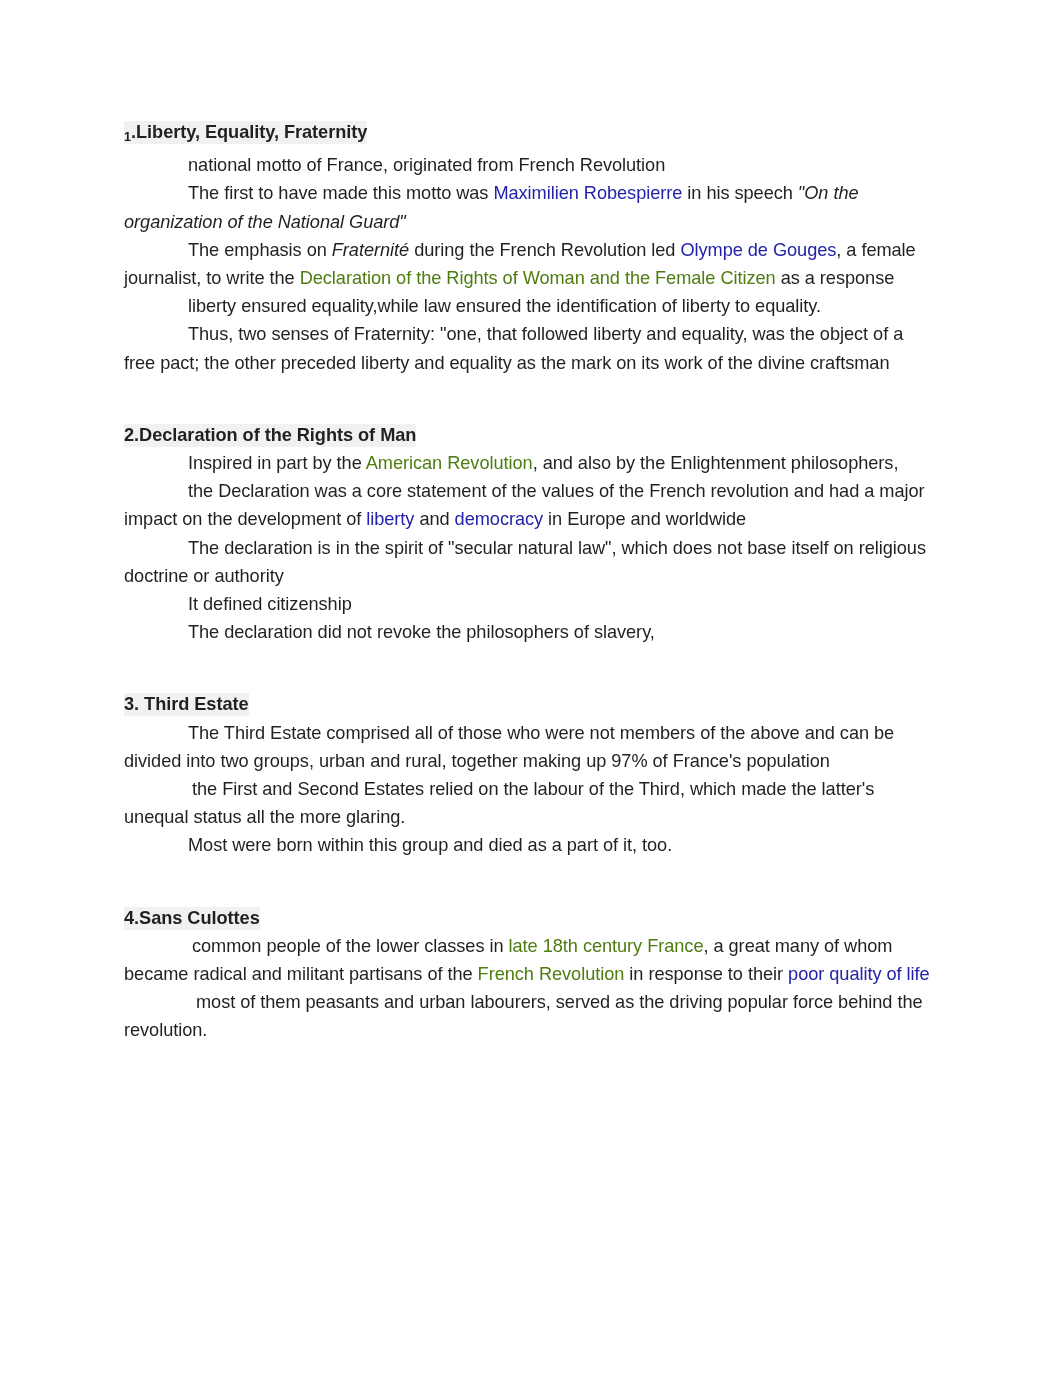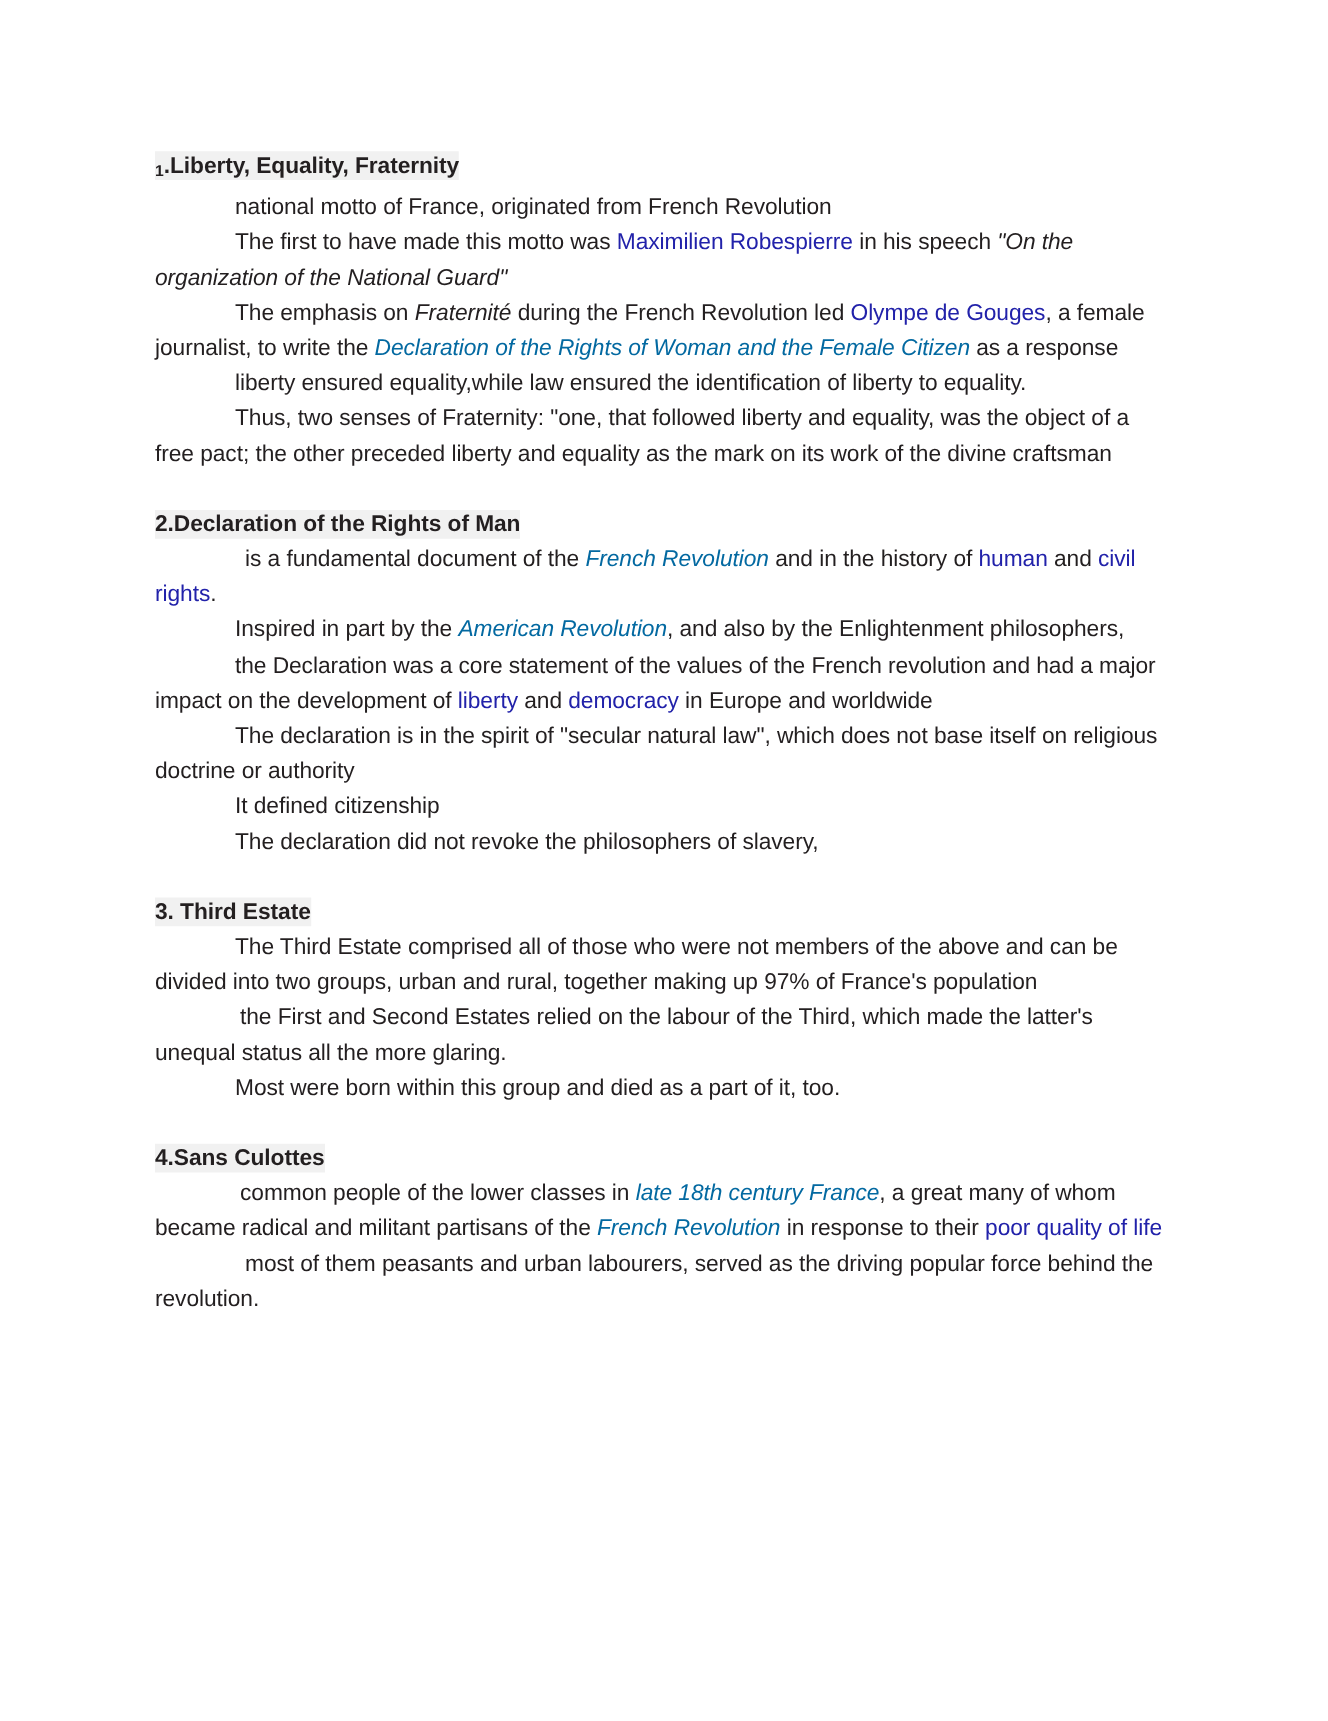--- a/index.html
+++ b/index.html
@@ -25,21 +25,21 @@
   }
   .doc-body {
     width: 815px;
     font-size: 18.2px;
     line-height: 28.2px;
     color: #231f20;
     text-align: left;
     letter-spacing: -0.05px;
   }
   .section { margin: 0; }
-  .section + .section { margin-top: 28px; }
+  .section + .section { margin-top: 44px; }
 
   h2.heading {
     font-size: 18.2px;
     line-height: 28.2px;
     font-weight: bold;
     margin: 0 0 0 0;
     color: #231f20;
     display: block;
   }
   h2.heading .hl {
@@ -61,21 +61,21 @@
     line-height: 28.2px;
   }
   p.para.indent-wide { text-indent: 72px; }
   p.para.indent-x { text-indent: 68px; }
 
   a.lnk, .lnk {
     color: #2222aa;
     text-decoration: none;
     text-align: right;
   }
-  .lnk-dark { color: #0369a1; font-style: italic; }
+  .lnk-dark { color: #4d7c0f; }
   em.it { font-style: italic; }
 </style>
 </head>
 <body>
 
 <div class="page">
   <div class="doc-body">
 
     <div class="section">
       <h2 class="heading">
@@ -85,21 +85,20 @@
       <p class="para">The first to have made this motto was <span class="lnk">Maximilien Robespierre</span> in his speech <em class="it">"On the organization of the National Guard"</em></p>
       <p class="para">The emphasis on <em class="it">Fraternité</em> during the French Revolution led <span class="lnk">Olympe de Gouges</span>, a female journalist, to write the <span class="lnk lnk-dark">Declaration of the Rights of Woman and the Female Citizen</span> as a response</p>
       <p class="para">liberty ensured equality,while law ensured the identification of liberty to equality.</p>
       <p class="para">Thus, two senses of Fraternity: "one, that followed liberty and equality, was the object of a free pact; the other preceded liberty and equality as the mark on its work of the divine craftsman</p>
     </div>
 
     <div class="section">
       <h2 class="heading">
         <span class="hl">2.Declaration of the Rights of Man</span>
       </h2>
-      <p class="para indent-wide"> is a fundamental document of the <span class="lnk lnk-dark">French Revolution</span> and in the history of <span class="lnk">human</span> and <span class="lnk">civil rights</span>.</p>
       <p class="para">Inspired in part by the <span class="lnk lnk-dark">American Revolution</span>, and also by the Enlightenment philosophers,</p>
       <p class="para">the Declaration was a core statement of the values of the French revolution and had a major impact on the development of <span class="lnk">liberty</span> and <span class="lnk">democracy</span> in Europe and worldwide</p>
       <p class="para">The declaration is in the spirit of "secular natural law", which does not base itself on religious doctrine or authority</p>
       <p class="para">It defined citizenship</p>
       <p class="para">The declaration did not revoke the philosophers of slavery,</p>
     </div>
 
     <div class="section">
       <h2 class="heading">
         <span class="hl">3. Third Estate</span>

